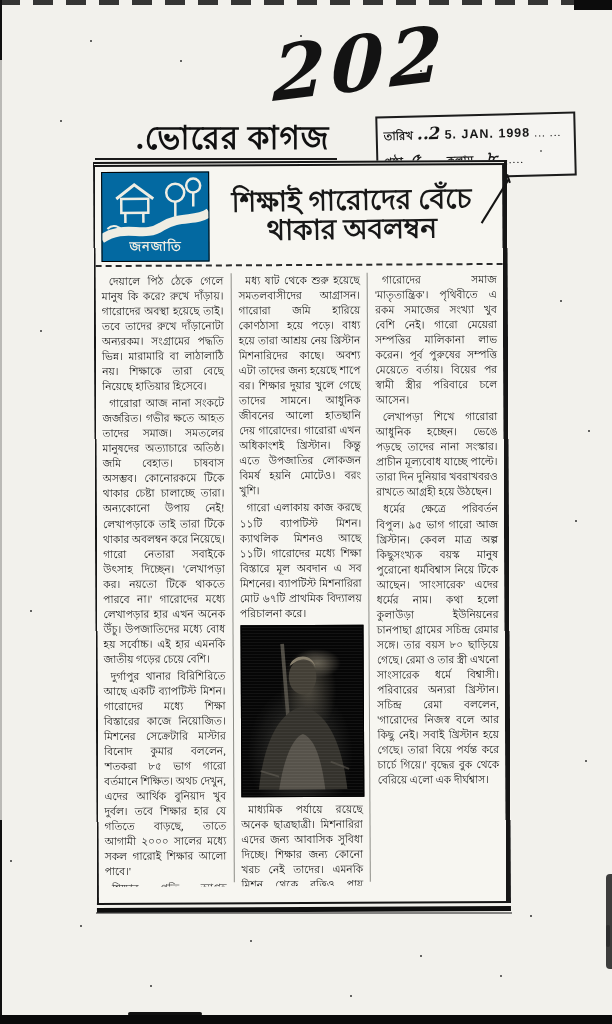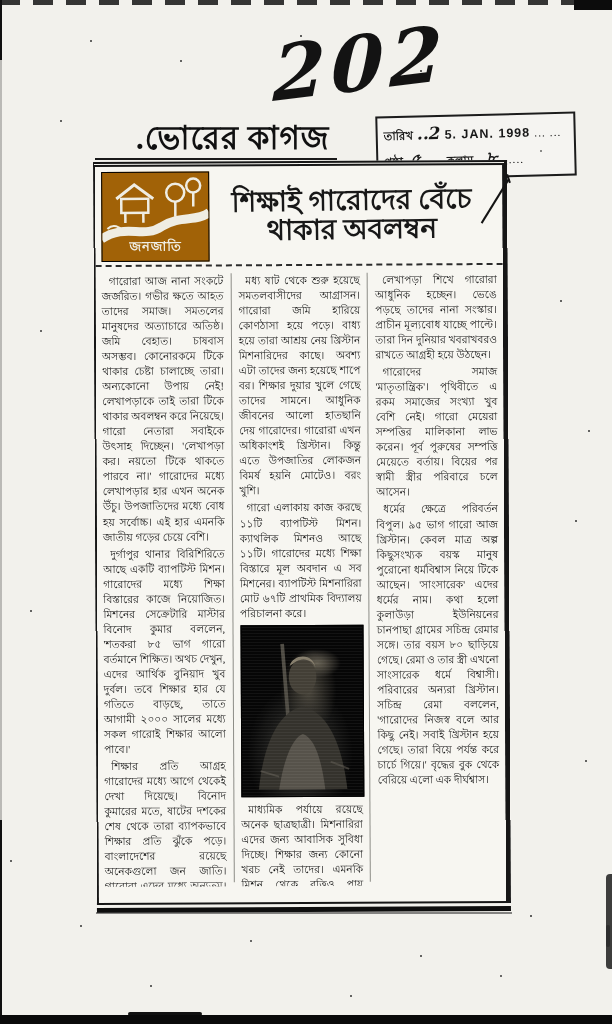--- a/index.html
+++ b/index.html
@@ -44,21 +44,21 @@
   .dots{letter-spacing:1px;}
   
   .clipping{position:absolute;left:95px;top:161px;width:414px;height:743px;box-sizing:border-box;
     background:#f7f6f1;border:2px solid #161616;border-top:5px double #161616;border-right:5px solid #161616;
     transform:rotate(-.3deg);}
   .clipping::after{content:"";position:absolute;left:-2px;right:-5px;bottom:-10px;height:5px;background:#0e0e0e;}
   .under-rule{position:absolute;left:96px;top:912px;width:416px;height:2px;background:#3a3a3a;opacity:.6;}
   
   .head{position:relative;display:flex;gap:8px;padding:5px 6px 4px;height:100px;box-sizing:border-box;
     border-bottom:2px dashed #2c2c2c;align-items:center;}
-  .logo{position:relative;flex:none;width:106px;height:88px;background:#a16207;border:1px solid #000;
+  .logo{position:relative;flex:none;width:106px;height:88px;background:#0369a1;border:1px solid #000;
     display:flex;flex-direction:column;align-items:center;justify-content:flex-end;}
   .logo svg{position:absolute;inset:0;width:100%;height:100%;}
   .logo-label{position:relative;color:#f0eee4;font-size:13px;font-weight:bold;padding-bottom:3px;letter-spacing:1px;}
   .headline{flex:1;text-align:center;font-size:28px;font-weight:bold;line-height:1.05;
     transform:rotate(-.6deg);padding-right:10px;}
   .slash-mark{position:absolute;right:6px;top:10px;width:2px;height:52px;background:#141414;transform:rotate(32deg);}
   .slash-mark::before{content:"";position:absolute;top:-1px;left:-4px;width:9px;height:2px;background:#141414;transform:rotate(40deg);}
   
   .cols{display:flex;gap:7px;padding:7px 6px 4px;height:620px;box-sizing:border-box;overflow:hidden;}
   .col{flex:1;min-width:0;font-size:10.6px;line-height:1.42;text-align:justify;
@@ -122,20 +122,21 @@
           <path d="M4,56 C10,50 16,54 20,58" fill="none" stroke="#efede3" stroke-width="2"></path>
         </svg>
         <div class="logo-label">জনজাতি</div>
       </div>
       <div class="headline">শিক্ষাই গারোদের বেঁচে থাকার অবলম্বন</div>
       <div class="slash-mark"></div>
     </div>
 
     <div class="cols">
       <div class="col">
+          <p class="para">দেয়ালে পিঠ ঠেকে গেলে মানুষ কি করে? রুখে দাঁড়ায়। গারোদের অবস্থা হয়েছে তাই। তবে তাদের রুখে দাঁড়ানোটা অন্যরকম। সংগ্রামের পদ্ধতি ভিন্ন। মারামারি বা লাঠালাঠি নয়। শিক্ষাকে তারা বেছে নিয়েছে হাতিয়ার হিসেবে।</p>
           <p class="para">গারোরা আজ নানা সংকটে জর্জরিত। গভীর ক্ষতে আহত তাদের সমাজ। সমতলের মানুষদের অত্যাচারে অতিষ্ঠ। জমি বেহাত। চাষবাস অসম্ভব। কোনোরকমে টিকে থাকার চেষ্টা চালাচ্ছে তারা। অন্যকোনো উপায় নেই! লেখাপড়াকে তাই তারা টিকে থাকার অবলম্বন করে নিয়েছে। গারো নেতারা সবাইকে উৎসাহ দিচ্ছেন। 'লেখাপড়া কর। নয়তো টিকে থাকতে পারবে না।' গারোদের মধ্যে লেখাপড়ার হার এখন অনেক উঁচু। উপজাতিদের মধ্যে বোধ হয় সর্বোচ্চ। এই হার এমনকি জাতীয় গড়ের চেয়ে বেশি।</p>
           <p class="para">দুর্গাপুর থানার বিরিশিরিতে আছে একটি ব্যাপটিস্ট মিশন। গারোদের মধ্যে শিক্ষা বিস্তারের কাজে নিয়োজিত। মিশনের সেক্রেটারি মাস্টার বিনোদ কুমার বললেন, 'শতকরা ৮৫ ভাগ গারো বর্তমানে শিক্ষিত। অথচ দেখুন, এদের আর্থিক বুনিয়াদ খুব দুর্বল। তবে শিক্ষার হার যে গতিতে বাড়ছে, তাতে আগামী ২০০০ সালের মধ্যে সকল গারোই শিক্ষার আলো পাবে।'</p>
           <p class="para">শিক্ষার প্রতি আগ্রহ গারোদের মধ্যে আগে থেকেই দেখা দিয়েছে। বিনোদ কুমারের মতে, ষাটের দশকের শেষ থেকে তারা ব্যাপকভাবে শিক্ষার প্রতি ঝুঁকে পড়ে। বাংলাদেশের রয়েছে অনেকগুলো জন জাতি। গারোরা এদের মধ্যে অন্যতম। গারোদের বসবাস দেশের উত্তর-পূর্ব পাহাড়ি এলাকায়। নেত্রকোনা, জামালপুর, টাঙ্গাইল, ময়মনসিংহ, সুনামগঞ্জ এ সব জেলায়। গারো পাহাড়ের বাসিন্দা বলে এরা গারো। বাংলাদেশ-ভারত সীমান্ত সংলগ্ন জামালপুর, নেত্রকোনা অঞ্চলে এদের সংখ্যা বেশি। গারো পাহাড়ের পাদদেশে জুড়ে ছড়িয়ে ছিটিয়ে আছে তারা। গারোদের উৎস আসামে।</p>
         </div>
 
       <div class="col">
         <div>
             <p class="para">মধ্য ষাট থেকে শুরু হয়েছে সমতলবাসীদের আগ্রাসন। গারোরা জমি হারিয়ে কোণঠাসা হয়ে পড়ে। বাধ্য হয়ে তারা আশ্রয় নেয় খ্রিস্টান মিশনারিদের কাছে। অবশ্য এটা তাদের জন্য হয়েছে শাপে বর। শিক্ষার দুয়ার খুলে গেছে তাদের সামনে। আধুনিক জীবনের আলো হাতছানি দেয় গারোদের। গারোরা এখন অধিকাংশই খ্রিস্টান। কিন্তু এতে উপজাতির লোকজন বিমর্ষ হয়নি মোটেও। বরং খুশি।</p>
             <p class="para">গারো এলাকায় কাজ করছে ১১টি ব্যাপটিস্ট মিশন। ক্যাথলিক মিশনও আছে ১১টি। গারোদের মধ্যে শিক্ষা বিস্তারে মূল অবদান এ সব মিশনের। ব্যাপটিস্ট মিশনারিরা মোট ৬৭টি প্রাথমিক বিদ্যালয় পরিচালনা করে।</p>
           </div>
@@ -150,22 +151,22 @@
             <line x1="96" y1="140" x2="116" y2="148" stroke="#5a564e" stroke-width="2" opacity=".6"></line>
           </svg>
         </div>
         <div>
             <p class="para">মাধ্যমিক পর্যায়ে রয়েছে অনেক ছাত্রছাত্রী। মিশনারিরা এদের জন্য আবাসিক সুবিধা দিচ্ছে। শিক্ষার জন্য কোনো খরচ নেই তাদের। এমনকি মিশন থেকে বৃত্তিও পায় অনেকে। গারো উপজাতির অনেক ছাত্রছাত্রী উচ্চ শিক্ষা গ্রহণে আগ্রহী হয়। মিশনারিরা এদের জন্য ময়মনসিংহে তিনটি হোস্টেল চালায়। ছেলেদের জন্য দুটি আর মেয়েদের জন্য একটি। গারো মেয়েদের উৎসাহ দেওয়া হয় নার্সিং পেশায়। আর শিক্ষকতায়।</p>
           </div>
       </div>
 
       <div class="col">
         <div>
+            <p class="para">গারোদের সমাজ 'মাতৃতান্ত্রিক'। পৃথিবীতে এ রকম সমাজের সংখ্যা খুব বেশি নেই। গারো মেয়েরা সম্পত্তির মালিকানা লাভ করেন। পূর্ব পুরুষের সম্পত্তি মেয়েতে বর্তায়। বিয়ের পর স্বামী স্ত্রীর পরিবারে চলে আসেন।</p>
             <p class="para">লেখাপড়া শিখে গারোরা আধুনিক হচ্ছেন। ভেঙে পড়ছে তাদের নানা সংস্কার। প্রাচীন মূল্যবোধ যাচ্ছে পাল্টে। তারা দিন দুনিয়ার খবরাখবরও রাখতে আগ্রহী হয়ে উঠছেন।</p>
-            <p class="para">গারোদের সমাজ 'মাতৃতান্ত্রিক'। পৃথিবীতে এ রকম সমাজের সংখ্যা খুব বেশি নেই। গারো মেয়েরা সম্পত্তির মালিকানা লাভ করেন। পূর্ব পুরুষের সম্পত্তি মেয়েতে বর্তায়। বিয়ের পর স্বামী স্ত্রীর পরিবারে চলে আসেন।</p>
             <p class="para">ধর্মের ক্ষেত্রে পরিবর্তন বিপুল। ৯৫ ভাগ গারো আজ খ্রিস্টান। কেবল মাত্র অল্প কিছুসংখ্যক বয়স্ক মানুষ পুরোনো ধর্মবিশ্বাস নিয়ে টিকে আছেন। 'সাংসারেক' এদের ধর্মের নাম। কথা হলো কুলাউড়া ইউনিয়নের চানপাছা গ্রামের সচিন্দ্র রেমার সঙ্গে। তার বয়স ৮০ ছাড়িয়ে গেছে। রেমা ও তার স্ত্রী এখনো সাংসারেক ধর্মে বিশ্বাসী। পরিবারের অন্যরা খ্রিস্টান। সচিন্দ্র রেমা বললেন, 'গারোদের নিজস্ব বলে আর কিছু নেই। সবাই খ্রিস্টান হয়ে গেছে। তারা বিয়ে পর্যন্ত করে চার্চে গিয়ে।' বৃদ্ধের বুক থেকে বেরিয়ে এলো এক দীর্ঘশ্বাস।</p>
           </div>
 
       </div>
     </div>
   </div>
 
   <div class="under-rule"></div>
   <div class="bottom-bump"></div>
   <div class="bottom-bar"></div>

